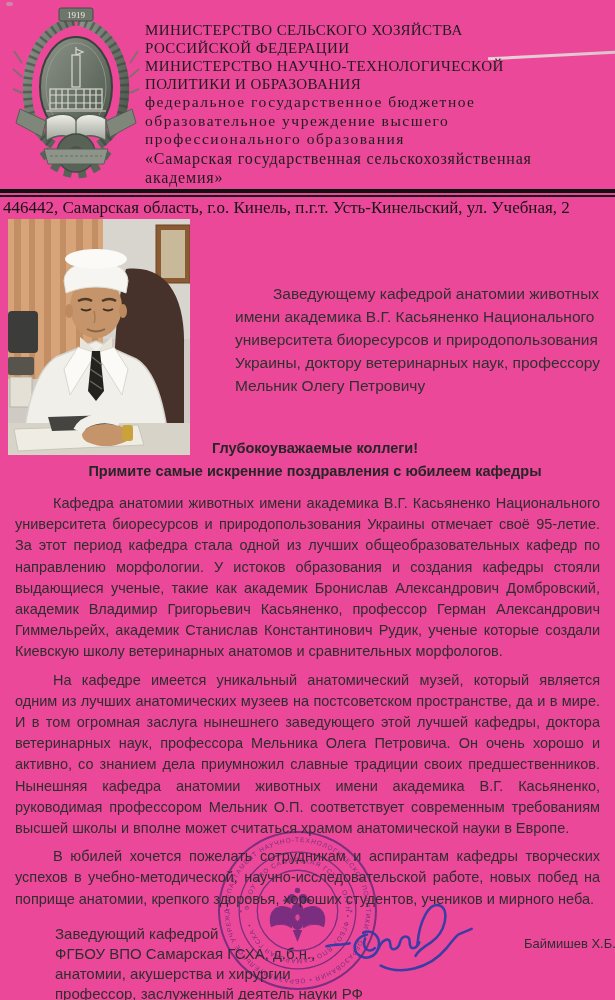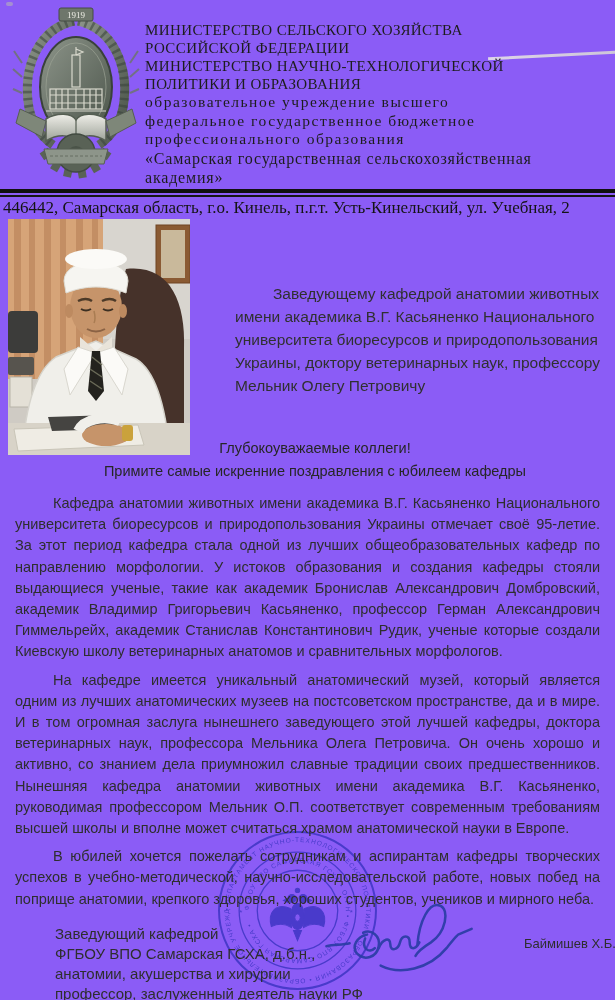--- a/index.html
+++ b/index.html
@@ -1,18 +1,18 @@
 <!DOCTYPE html>
 <html lang="ru"><head>
 <meta charset="utf-8">
 <style>
   html,body{margin:0;padding:0;background:#e9e9e9;}
   .page{
     position:relative;width:615px;height:1000px;margin:0 auto;
-    background:#8b5cf6;overflow:hidden;
+    background:#ec4899;overflow:hidden;
     font-family:"Liberation Sans", sans-serif;color:#2b2b2b;
   }
   
   .emblem{position:absolute;left:12px;top:3px;width:128px;height:188px;}
   .ministry{
     position:absolute;left:145px;top:21px;width:465px;text-align:left;
     font-family:"Liberation Serif", serif;color:#1d1d1d;
   }
   .h-u{font-size:15px;line-height:18px;letter-spacing:.4px;}
   .h-l{font-size:15.5px;line-height:18.5px;letter-spacing:1.5px;}
@@ -28,21 +28,21 @@
   
   .photo{position:absolute;left:8px;top:219px;width:182px;height:236px;}
   
   .addressee{
     position:absolute;left:235px;top:282px;width:372px;
     font-size:15.5px;line-height:23px;text-indent:38px;color:#303030;
   }
   
   .greeting{
     position:absolute;left:15px;top:437px;width:600px;text-align:center;
-    font-weight:normal;font-size:14.5px;line-height:23px;color:#262626;
+    font-weight:bold;font-size:14.5px;line-height:23px;color:#262626;
   }
   
   .letter-body{
     position:absolute;left:8px;top:486px;width:599px;
     font-size:14.5px;line-height:21.2px;text-align:justify;color:#2e2e2e;
     z-index:2;
   }
   .letter-body p{margin:7px;text-indent:38px;}
   
   .stamp{
@@ -132,22 +132,22 @@
       <path d="M32,146 L96,146 L92,161 L36,161 Z" fill="#8d958a"></path>
       <path d="M38,153 h52" stroke="#565e52" stroke-dasharray="3,2" opacity=".7"></path>
     </g>
   </svg>
 
   <div class="ministry">
     <div class="h-u">МИНИСТЕРСТВО СЕЛЬСКОГО ХОЗЯЙСТВА</div>
     <div class="h-u">РОССИЙСКОЙ ФЕДЕРАЦИИ</div>
     <div class="h-u">МИНИСТЕРСТВО НАУЧНО-ТЕХНОЛОГИЧЕСКОЙ</div>
     <div class="h-u">ПОЛИТИКИ И ОБРАЗОВАНИЯ</div>
+    <div class="h-l">федеральное государственное бюджетное</div>
     <div class="h-l">образовательное учреждение высшего</div>
-    <div class="h-l">федеральное государственное бюджетное</div>
     <div class="h-l">профессионального образования</div>
     <div class="h-q">«Самарская государственная сельскохозяйственная</div>
     <div class="h-q">академия»</div>
   </div>
 
   <div class="rule">
     <div class="bar1"></div>
       <div class="bar2"></div>
   </div>
 

